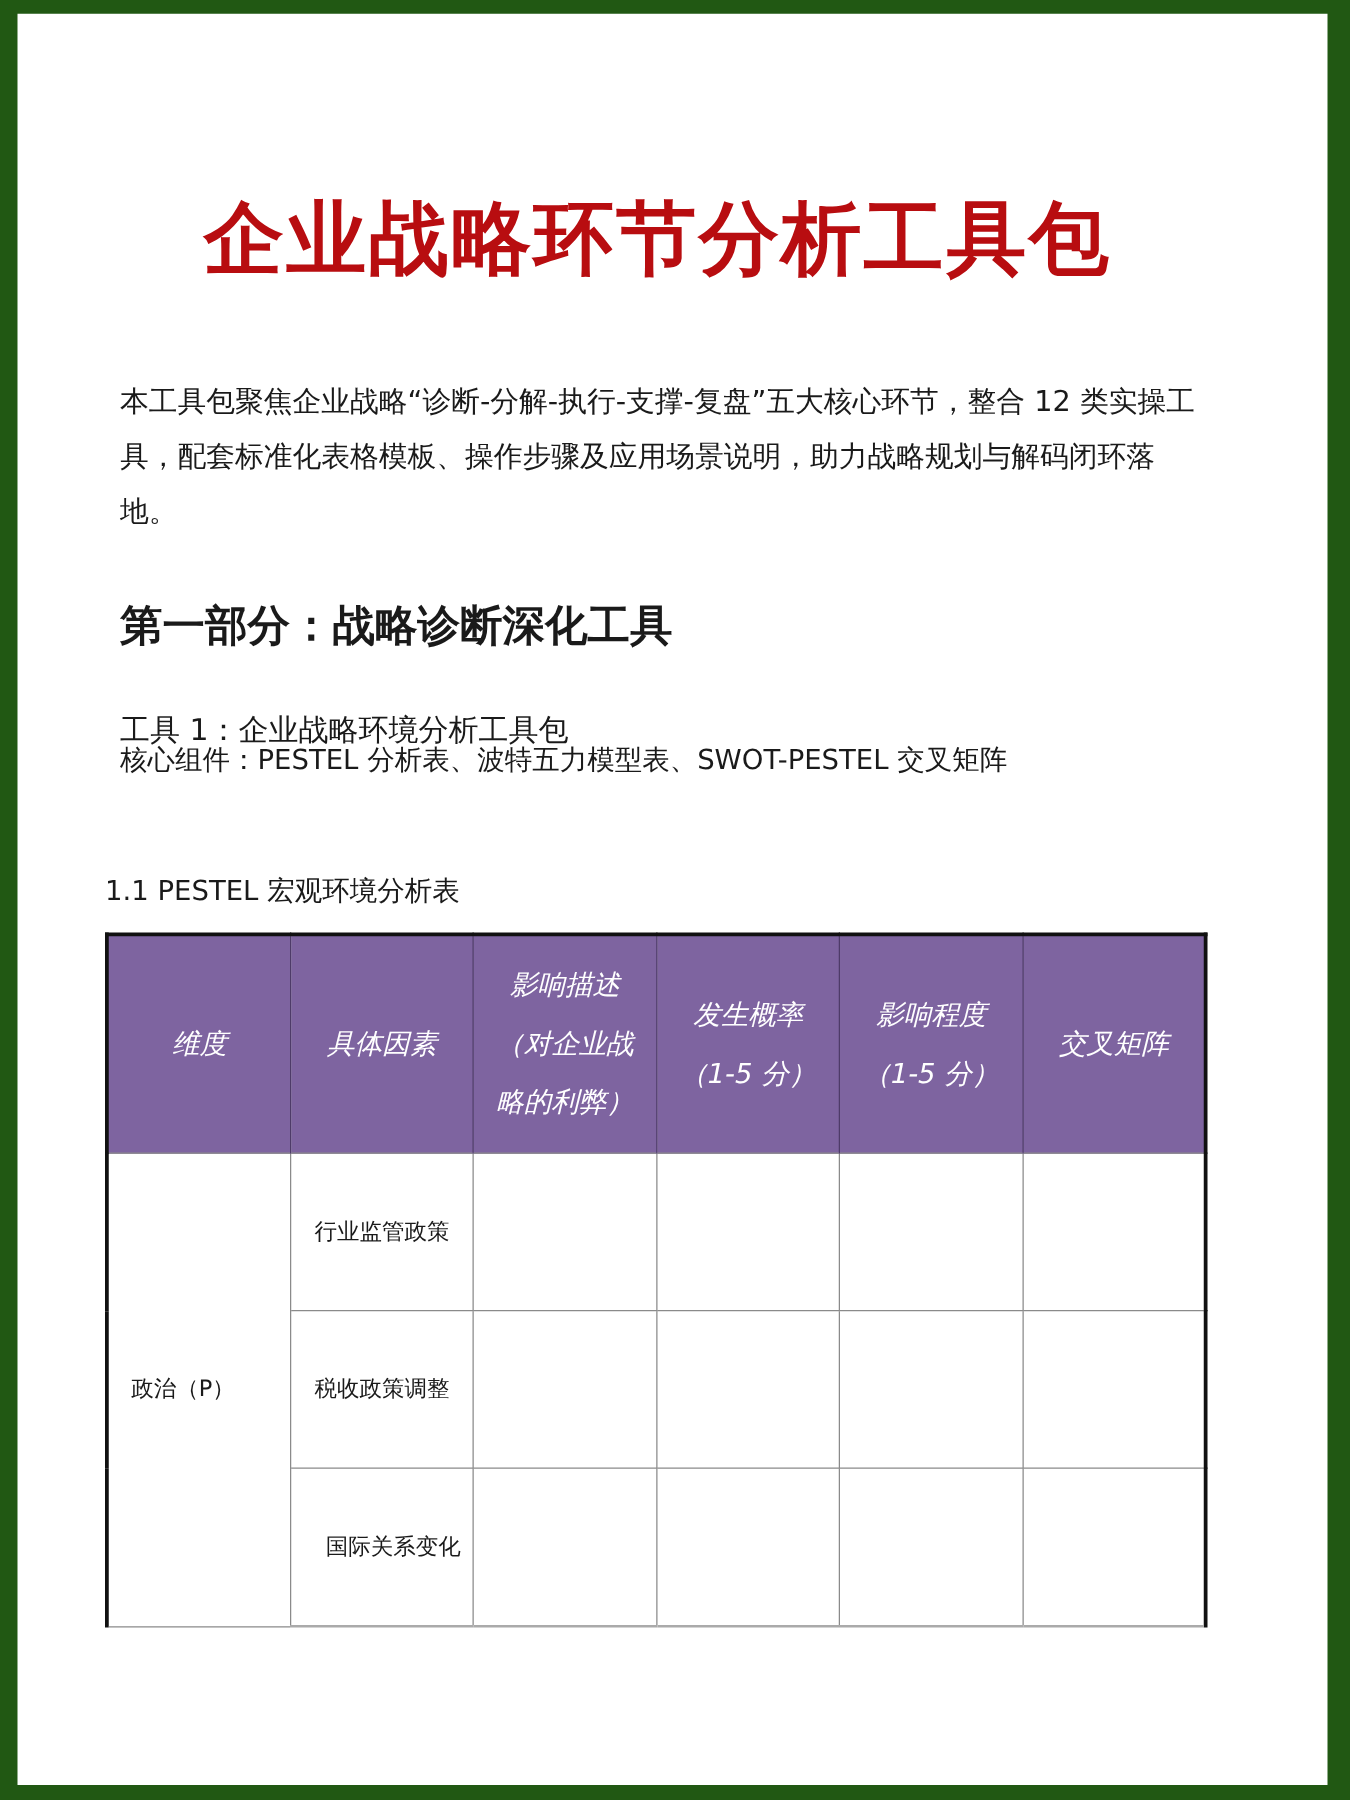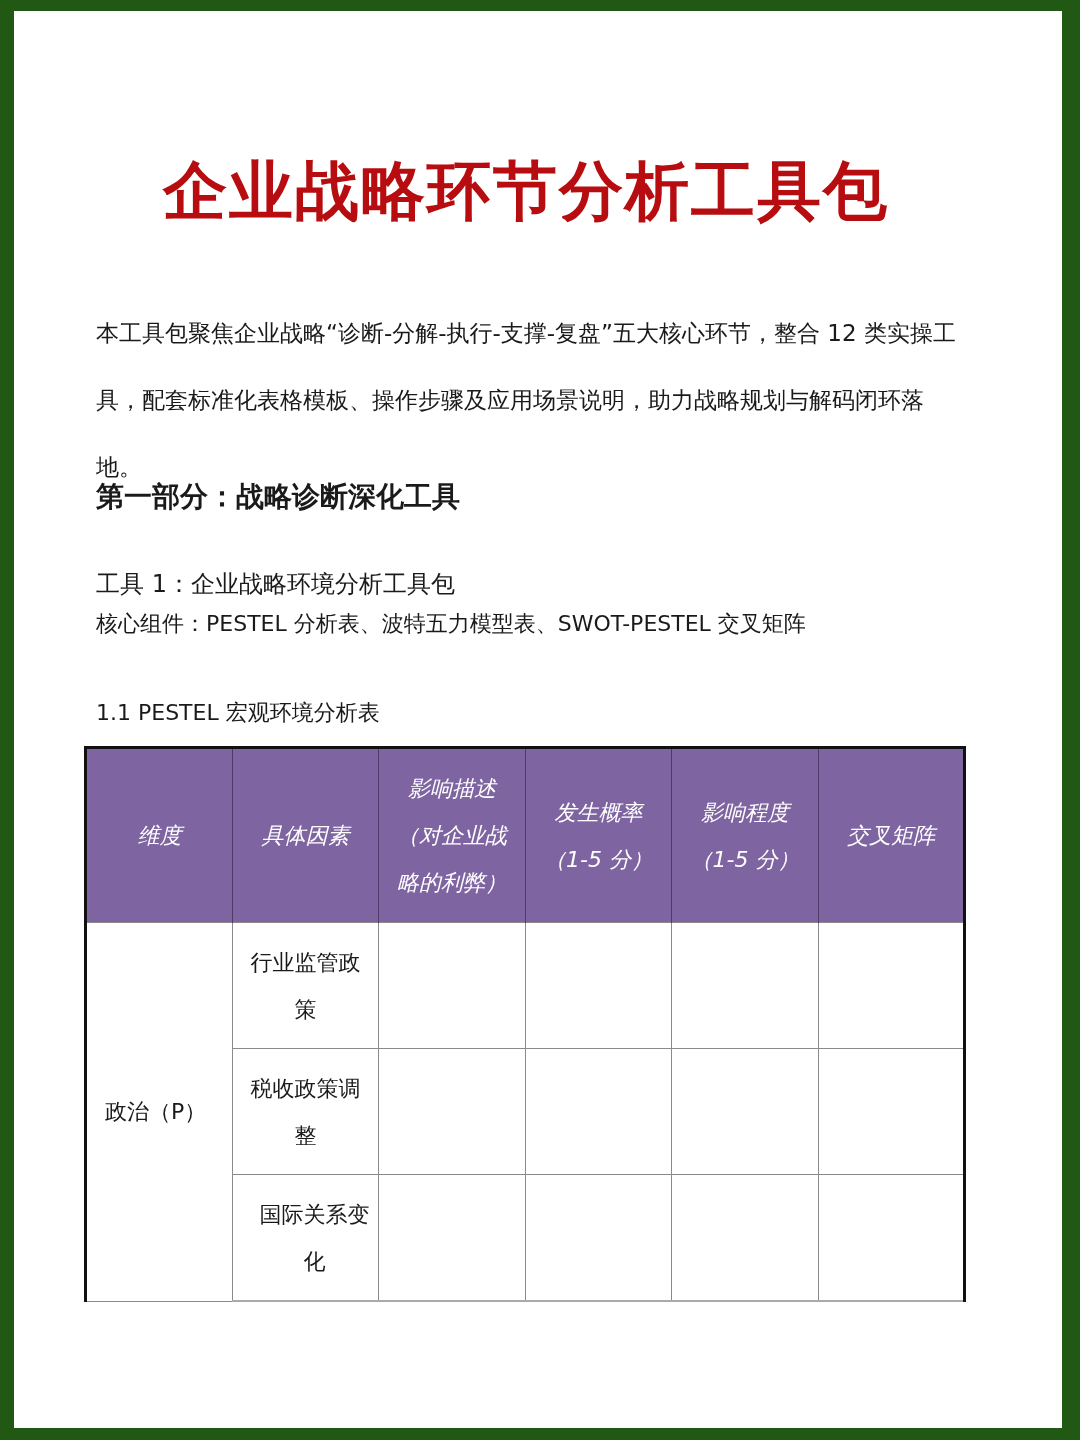--- a/index.html
+++ b/index.html
@@ -14,53 +14,53 @@
     width: 1048px; height: 1417px;
     background: #ffffff;
   }
   .title {
     position: absolute; left: 0; top: 148px; width: 1080px;
     text-align: center; margin-left: -14px;
     color: #b80d10; font-size: 64px; font-weight: bold; letter-spacing: 2px;
   }
   .intro {
     position: absolute; left: 96px; top: 300px; width: 870px;
-    font-size: 23px; line-height: 67px; color: #1a1a1a;
+    font-size: 23px; line-height: 44px; color: #1a1a1a;
   }
   .section {
     position: absolute; left: 96px; top: 478px;
-    font-size: 28px; font-weight: bold; color: #1a1a1a;
+    font-size: 34px; font-weight: bold; color: #1a1a1a;
   }
   .tool {
     position: absolute; left: 96px; top: 568px;
     font-size: 24px; color: #1a1a1a;
   }
   .components {
-    position: absolute; left: 96px; top: 609px;
+    position: absolute; left: 96px; top: 593px;
     font-size: 22px; color: #1a1a1a;
   }
   .subtitle {
-    position: absolute; left: 96px; top: 698px;
+    position: absolute; left: 84px; top: 698px;
     font-size: 22px; color: #1a1a1a;
   }
   table {
     position: absolute; left: 84px; top: 746px;
     border-collapse: collapse; width: 882px;
     border-top: 3px solid #111; border-left: 3px solid #111; border-right: 3px solid #111;
     table-layout: fixed;
   }
   th {
     background: #7e64a0; color: #fff; font-weight: normal;
     font-size: 22px; line-height: 47px; height: 173px;
     border-left: 1px solid #4e3b68; border-right: 1px solid #4e3b68;
     text-align: center; padding: 0 8px; font-style: italic;
   }
   td {
     border: 1px solid #8a8a8a; height: 125px;
-    font-size: 22px; line-height: 47px; color: #1a1a1a;
+    font-size: 18px; line-height: 47px; color: #1a1a1a;
     text-align: center; padding: 0 8px;
   }
   td.dim { text-align: left; padding-left: 18px; margin-top: 40px; }
   tr:last-child td { border-bottom: 2px solid #aaa; padding-left: 26px; }
 </style>
 </head>
 <body>
 
 <div class="page"></div>
 

